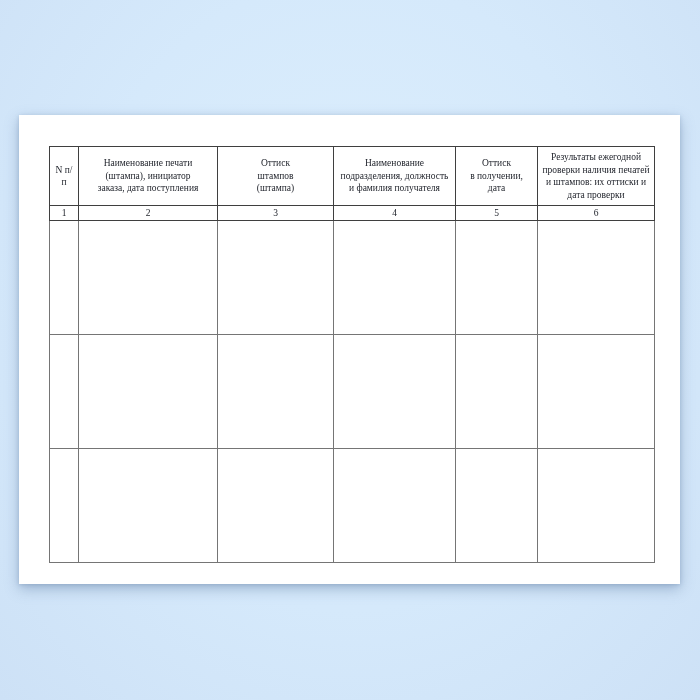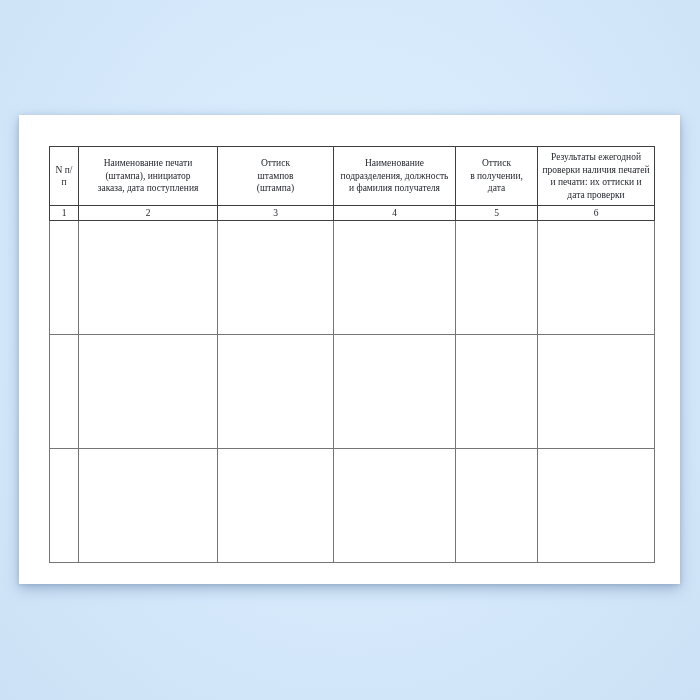--- a/index.html
+++ b/index.html
@@ -86,21 +86,21 @@
 штампов
 (штампа)</th>
           <th>Наименование
 подразделения, должность
 и фамилия получателя</th>
           <th>Оттиск
 в получении,
 дата</th>
           <th>Результаты ежегодной
 проверки наличия печатей
-и печати: их оттиски и
+и штампов: их оттиски и
 дата проверки</th>
         </tr>
         <tr class="colnums">
           <td>1</td>
           <td>2</td>
           <td>3</td>
           <td>4</td>
           <td>5</td>
           <td>6</td>
         </tr>

